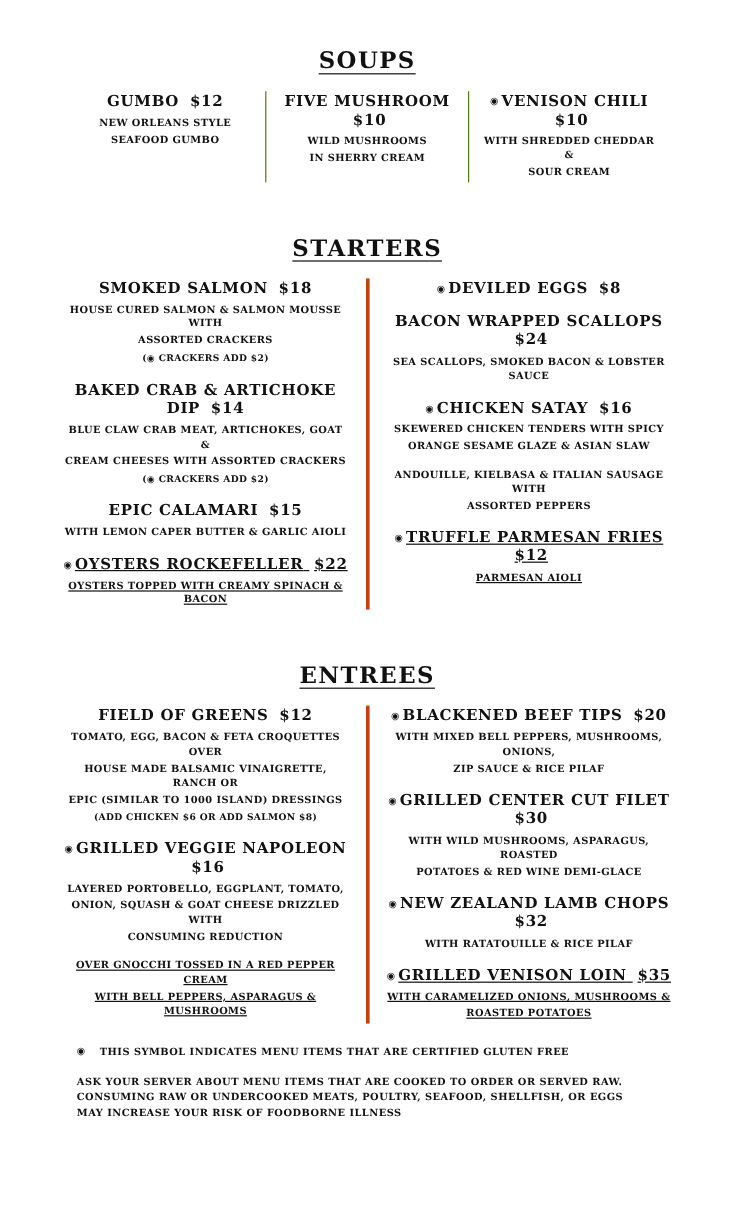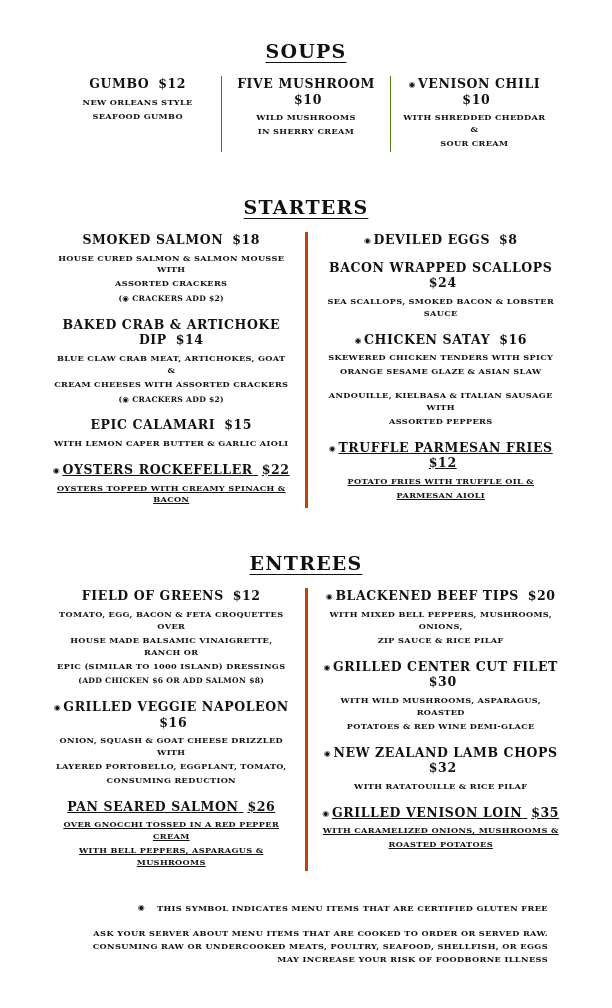--- a/index.html
+++ b/index.html
@@ -99,22 +99,22 @@
   }
   .col.left { border-right: 3px solid #c2410c; }
 
   .menu-item { margin-bottom: 12px; }
   .menu-item:last-child { margin-bottom: 0; text-decoration: underline; }
 
   .spacer-lg { height: 34px; }
 
   
   .footer {
-    text-align: right;
-    margin-top: 30px;
+    text-align: left;
+    margin-top: 16px;
     padding: 0 40px;
   }
   .footer-line {
     font-family: "DejaVu Serif", serif;
     font-weight: bold;
     font-size: 8.2px;
     letter-spacing: 0.4px;
     line-height: 1.6;
     margin: 0;
   }
@@ -235,21 +235,20 @@
         <div class="menu-item">
           <p class="item-desc">ANDOUILLE, KIELBASA &amp; ITALIAN SAUSAGE WITH</p>
           <p class="item-desc">ASSORTED PEPPERS</p>
         </div>
 
         <div class="menu-item">
           <div class="item-name">
             <span class="gf">◉</span><span>TRUFFLE PARMESAN FRIES</span>
             <span class="price">$12</span>
           </div>
-          <p class="item-desc">POTATO FRIES WITH TRUFFLE OIL &amp;</p>
           <p class="item-desc">PARMESAN AIOLI</p>
         </div>
 
       </div>
 
     </div>
   </div>
 
   <div class="spacer-lg"></div>
 
@@ -268,30 +267,26 @@
           <p class="item-desc">HOUSE MADE BALSAMIC VINAIGRETTE, RANCH OR</p>
           <p class="item-desc">EPIC (SIMILAR TO 1000 ISLAND) DRESSINGS</p>
           <p class="item-note">(ADD CHICKEN $6 OR ADD SALMON $8)</p>
         </div>
 
         <div class="menu-item">
           <div class="item-name">
             <span class="gf">◉</span><span>GRILLED VEGGIE NAPOLEON</span>
             <span class="price">$16</span>
           </div>
+          <p class="item-desc">LAYERED PORTOBELLO, EGGPLANT, TOMATO,</p>
           <p class="item-desc">ONION, SQUASH &amp; GOAT CHEESE DRIZZLED WITH</p>
-          <p class="item-desc">LAYERED PORTOBELLO, EGGPLANT, TOMATO,</p>
           <p class="item-desc">CONSUMING REDUCTION</p>
         </div>
 
         <div class="menu-item">
-          <div class="item-name">
-            <span>PAN SEARED SALMON</span>
-            <span class="price">$26</span>
-          </div>
           <p class="item-desc">OVER GNOCCHI TOSSED IN A RED PEPPER CREAM</p>
           <p class="item-desc">WITH BELL PEPPERS, ASPARAGUS &amp; MUSHROOMS</p>
         </div>
 
       </div>
 
       <div class="col right">
 
         <div class="menu-item">
           <div class="item-name">

